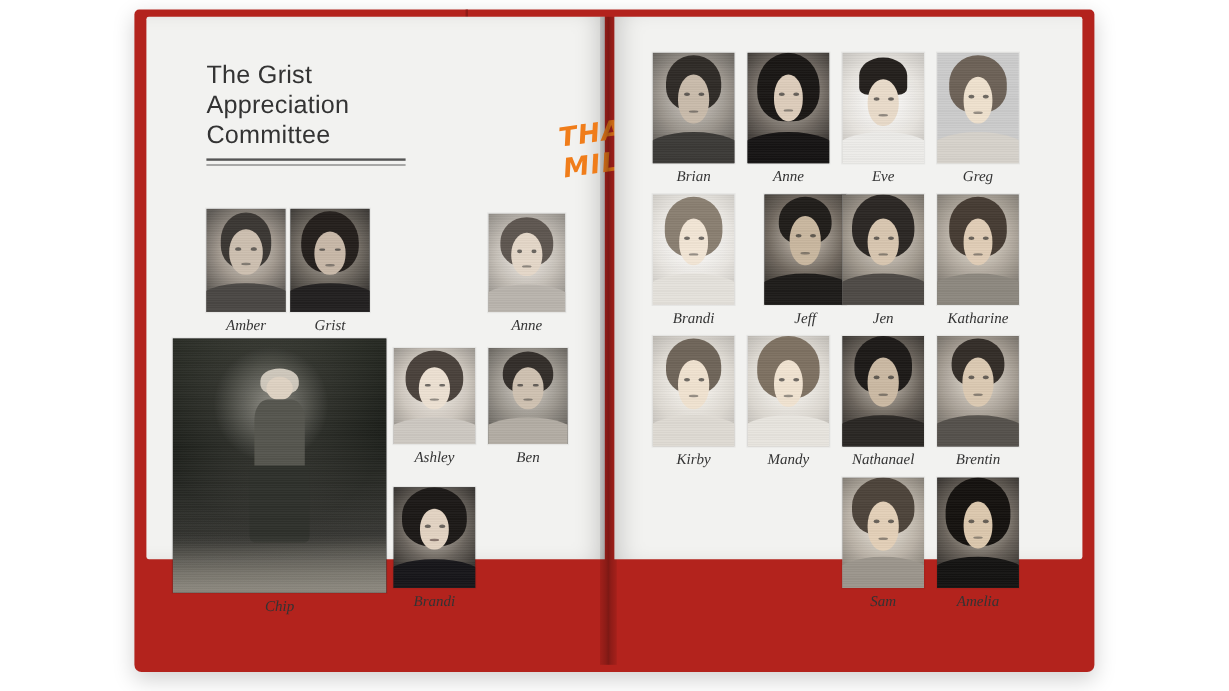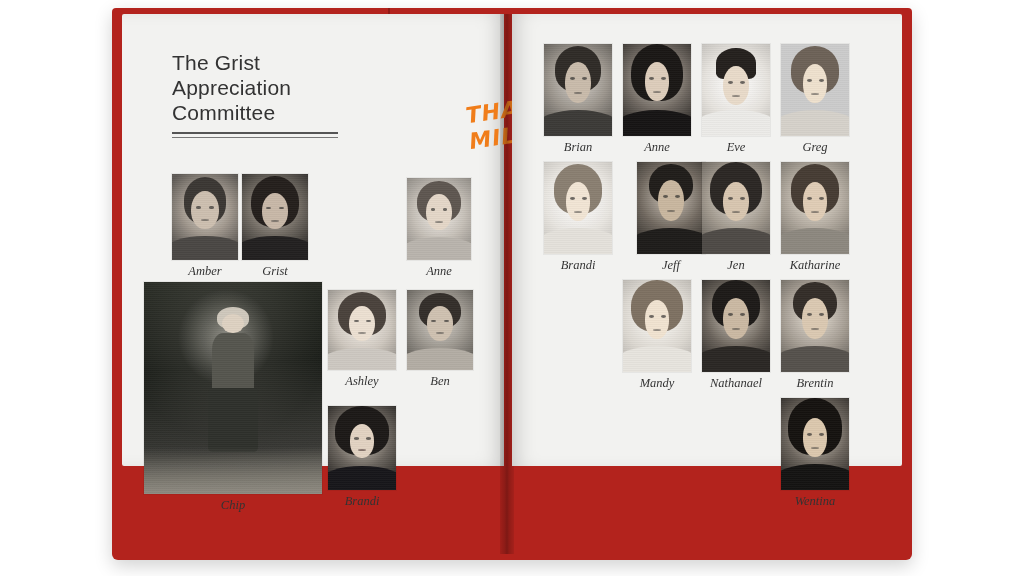--- a/index.html
+++ b/index.html
@@ -438,20 +438,33 @@
             <div class="face" style="left:32%; top:22%; width:36%; height:42%; background:#e0cdb6;"></div>
             <div class="eye" style="left:38%; top:38%;"></div>
             <div class="eye" style="left:56%; top:38%;"></div>
             <div class="mouth" style="left:44%; top:53%;"></div>
             <div class="shoulders" style="background:#8d887f;"></div>
             <div class="grain"></div>
           </div>
           <div class="caption">Katharine</div>
         </div>
 
+        <div class="cell" style="left:32px; top:266px;">
+          <div class="photo" style="width:68px; height:92px; background:#d2d2d2;">
+            <div class="p-bg" style="background:radial-gradient(circle at 50% 44%, #fbf8f3 0%, #ddd9d2 54%, #b3afa9 96%);"></div>
+            <div class="hair" style="left:16%; top:2%; width:68%; height:50%; background:#6f6559;"></div>
+            <div class="face" style="left:31%; top:22%; width:38%; height:44%; background:#f0e2d0;"></div>
+            <div class="eye" style="left:38%; top:38%;"></div>
+            <div class="eye" style="left:56%; top:38%;"></div>
+            <div class="mouth" style="left:44%; top:53%;"></div>
+            <div class="shoulders" style="background:#dedad3;"></div>
+            <div class="grain"></div>
+          </div>
+          <div class="caption">Kirby</div>
+        </div>
 
         <div class="cell" style="left:111px; top:266px;">
           <div class="photo" style="width:68px; height:92px; background:#cfcfcf;">
             <div class="p-bg" style="background:radial-gradient(circle at 50% 42%, #fcfaf6 0%, #dcd8d1 54%, #b0aca6 96%);"></div>
             <div class="hair" style="left:12%; top:0%; width:76%; height:56%; background:#7e7162;"></div>
             <div class="face" style="left:32%; top:22%; width:36%; height:42%; background:#f1e3d1;"></div>
             <div class="eye" style="left:38%; top:38%;"></div>
             <div class="eye" style="left:56%; top:38%;"></div>
             <div class="mouth" style="left:44%; top:53%;"></div>
             <div class="shoulders" style="background:#e7e4de;"></div>
@@ -483,32 +496,45 @@
             <div class="eye" style="left:56%; top:36%;"></div>
             <div class="mouth" style="left:44%; top:52%;"></div>
             <div class="shoulders" style="background:#55514c;"></div>
             <div class="grain"></div>
           </div>
           <div class="caption">Brentin</div>
         </div>
 
 
 
+        <div class="cell" style="left:190px; top:384px;">
+          <div class="photo" style="width:68px; height:92px; background:#a5a5a5;">
+            <div class="p-bg" style="background:radial-gradient(circle at 50% 42%, #efe9df 0%, #b9b1a6 48%, #716c64 94%);"></div>
+            <div class="hair" style="left:12%; top:0%; width:76%; height:52%; background:#4d443b;"></div>
+            <div class="face" style="left:31%; top:22%; width:38%; height:44%; background:#e3d0b8;"></div>
+            <div class="eye" style="left:38%; top:38%;"></div>
+            <div class="eye" style="left:56%; top:38%;"></div>
+            <div class="mouth" style="left:44%; top:54%;"></div>
+            <div class="shoulders" style="background:#9b958c;"></div>
+            <div class="grain"></div>
+          </div>
+          <div class="caption">Sam</div>
+        </div>
 
         <div class="cell" style="left:269px; top:384px;">
           <div class="photo" style="width:68px; height:92px; background:#3f3f3f;">
             <div class="p-bg" style="background:radial-gradient(circle at 52% 40%, #cfc8bd 0%, #6b645c 46%, #201e1c 92%);"></div>
             <div class="hair" style="left:10%; top:0%; width:80%; height:62%; background:#15120f;"></div>
             <div class="face" style="left:32%; top:22%; width:36%; height:42%; background:#dcc8ae;"></div>
             <div class="eye" style="left:38%; top:38%;"></div>
             <div class="eye" style="left:56%; top:38%;"></div>
             <div class="mouth" style="left:44%; top:53%;"></div>
             <div class="shoulders" style="background:#141312;"></div>
             <div class="grain"></div>
           </div>
-          <div class="caption">Wentina</div>
+          <div class="caption">Amelia</div>
         </div>
 
       </div>
     </div>
   </div>
 
 </div>
 
 </body></html>

